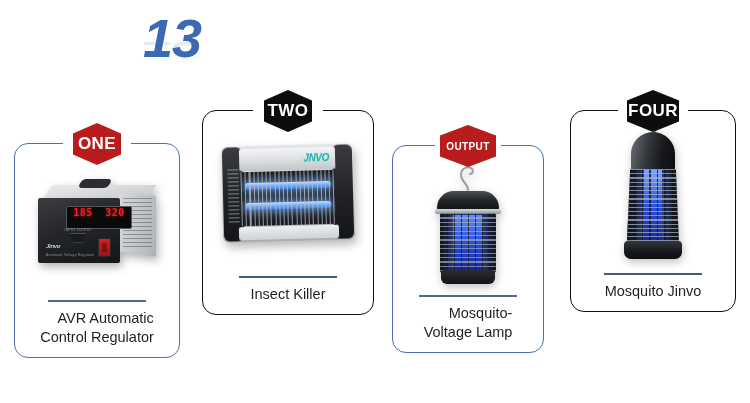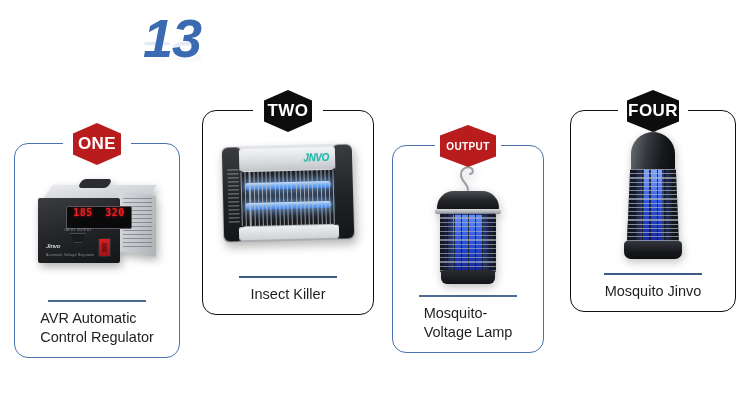--- a/index.html
+++ b/index.html
@@ -143,21 +143,21 @@
     width: 98px;
     height: 2.5px;
     background: #4a6a92;
     margin: 0 0 7px 0;
   }
   .card.black .divider { background: #3e5d84; }
   .caption {
     font-family: "Liberation Sans", sans-serif;
     font-size: 14.5px;
     color: #1f1f1f;
-    text-align: left;
+    text-align: right;
     line-height: 19px;
     padding: 0 6px 10px 6px;
     white-space: pre-line;
   }
 
   
   .avr {
     position: relative;
     width: 118px;
     height: 86px;

